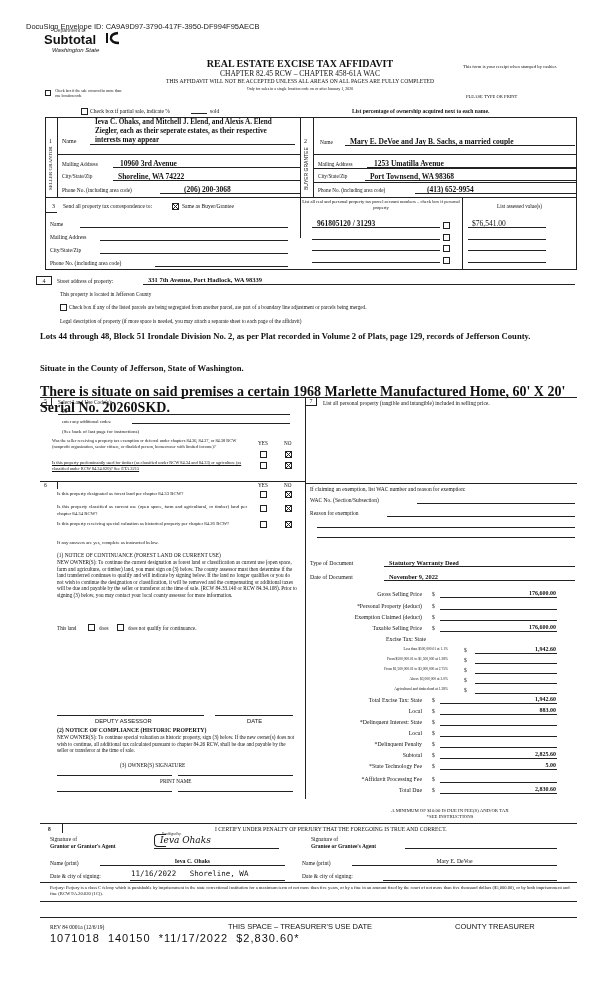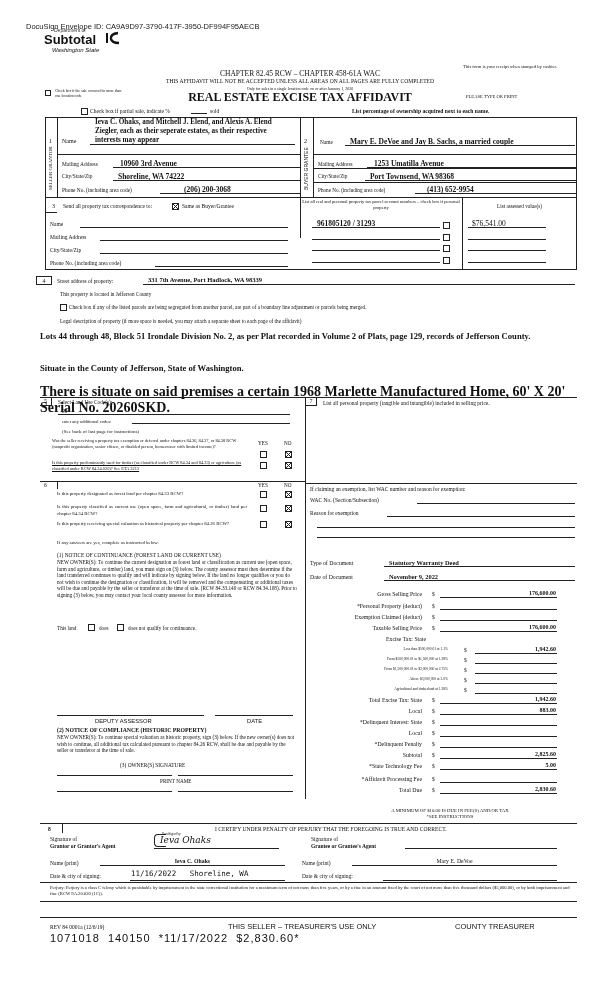--- a/index.html
+++ b/index.html
@@ -31,21 +31,21 @@
 <div class="abs" style="left:44px;top:30px;width:80px;height:22px;">
   <div class="sans" style="position:absolute;left:10px;top:-3px;font-size:5px;color:#333;">Department of</div>
   <div class="b" style="position:absolute;left:0;top:2px;font-size:13px;font-family:'Liberation Sans',sans-serif;">Subtotal</div>
   <svg style="position:absolute;left:60px;top:1px;" width="16" height="14" viewBox="0 0 16 14">
       <path d="M3 2 L3 12" stroke="#111" stroke-width="2"></path>
       <path d="M14 2 Q6 3 7 8 Q8 12 15 12" fill="none" stroke="#111" stroke-width="2.5"></path>
     </svg>
   <div class="sans" style="position:absolute;left:8px;top:17px;font-size:6px;font-style:italic;">Washington State</div>
 </div>
 
-<div class="abs center b" style="left:150px;top:58px;width:300px;font-size:12px;margin-top:32px;">REAL ESTATE EXCISE TAX AFFIDAVIT</div>
+<div class="abs center b" style="left:150px;top:58px;width:300px;font-size:10px;">REAL ESTATE EXCISE TAX AFFIDAVIT</div>
 <div class="abs center" style="left:150px;top:69px;width:300px;font-size:7.5px;">CHAPTER 82.45 RCW – CHAPTER 458-61A WAC</div>
 <div class="abs center" style="left:90px;top:78px;width:420px;font-size:5.6px;">THIS AFFIDAVIT WILL NOT BE ACCEPTED UNLESS ALL AREAS ON ALL PAGES ARE FULLY COMPLETED</div>
 <div class="abs center" style="left:150px;top:86px;width:300px;font-size:4px;">Only for sales in a single location code on or after January 1, 2020</div>
 <div class="abs" style="left:463px;top:63px;width:110px;font-size:4.6px;line-height:7px;">This form is your receipt when stamped by cashier.</div>
 <div class="abs" style="left:466px;top:94px;font-size:4.6px;">PLEASE TYPE OR PRINT</div>
 
 <div class="box" style="left:45px;top:90px;width:6px;height:6px;"></div>
 <div class="abs small" style="left:55px;top:89px;width:70px;font-size:3.8px;line-height:5px;">Check box if the sale occurred in more than one location code</div>
 
 <div class="box" style="left:81px;top:108px;"></div>
@@ -369,15 +369,15 @@
 <div class="line" style="left:130px;top:871px;width:155px;height:10px;"></div>
 <div class="abs" style="left:302px;top:873px;font-size:5.5px;">Date &amp; city of signing:</div>
 <div class="line" style="left:383px;top:871px;width:174px;height:10px;"></div>
 
 <div class="hline" style="left:40px;top:882px;width:537px;"></div>
 <div class="abs" style="left:50px;top:885px;width:525px;font-size:4.6px;line-height:6px;">Perjury: Perjury is a class C felony which is punishable by imprisonment in the state correctional institution for a maximum term of not more than five years, or by a fine in an amount fixed by the court of not more than five thousand dollars ($5,000.00), or by both imprisonment and fine (RCW 9A.20.020 (1C)).</div>
 <div class="hline" style="left:40px;top:901px;width:537px;"></div>
 <div class="hline" style="left:40px;top:917px;width:537px;"></div>
 
 <div class="abs" style="left:50px;top:924px;font-size:5.5px;">REV 84 0001a (12/6/19)</div>
-<div class="abs sans" style="left:228px;top:922px;font-size:7.5px;">THIS SELLER – TREASURER'S USE ONLY</div>
+<div class="abs sans" style="left:228px;top:922px;font-size:7.5px;">THIS SPACE – TREASURER'S USE DATE</div>
 <div class="abs sans" style="left:455px;top:922px;font-size:7.5px;">COUNTY TREASURER</div>
 <div class="abs sans" style="left:50px;top:932px;font-size:11px;letter-spacing:1px;word-spacing:4px;">1071018 140150 *11/17/2022 $2,830.60*</div>
 
 </body></html>

